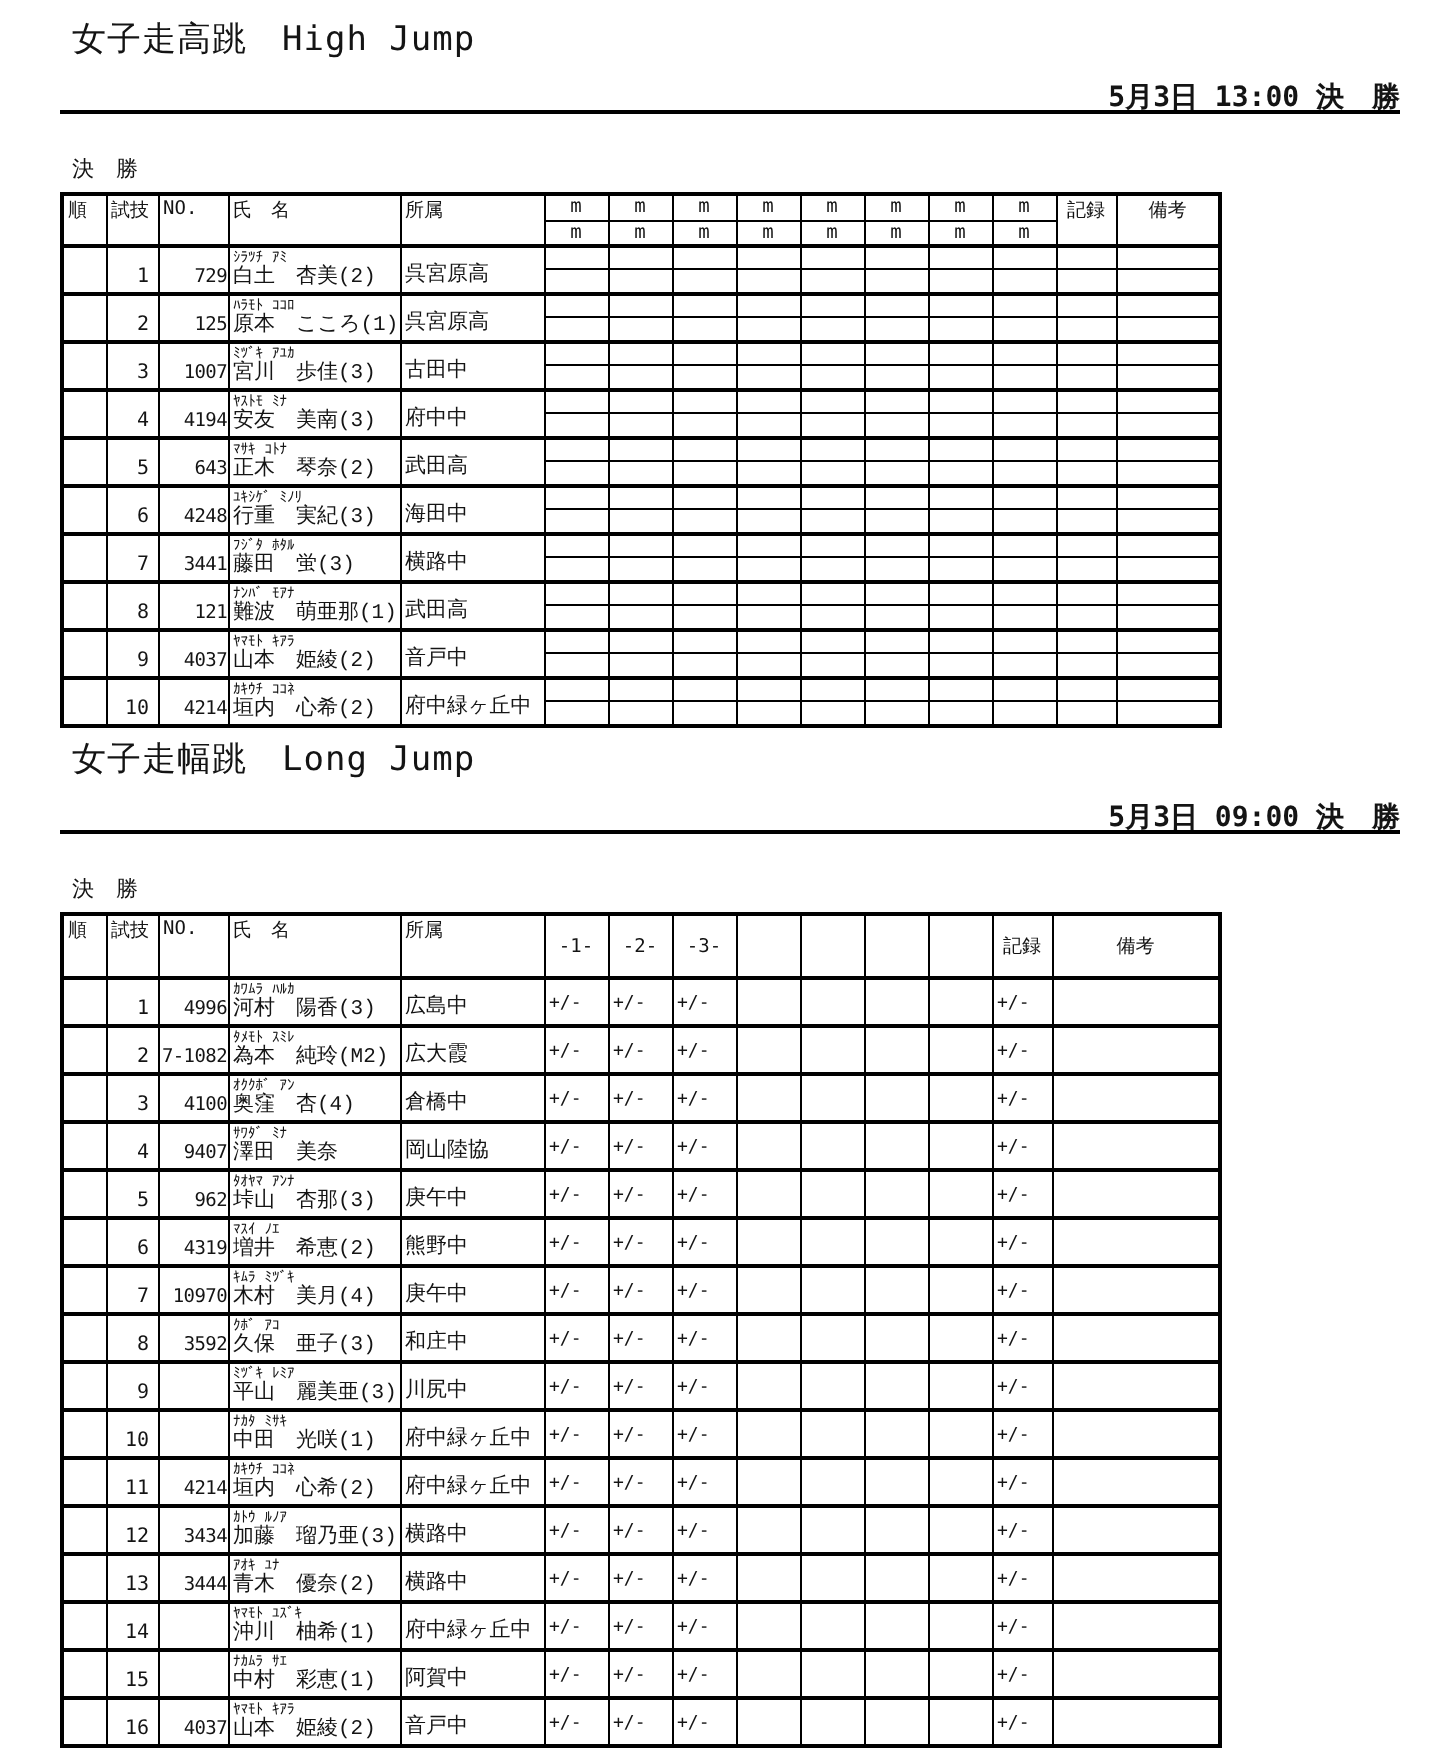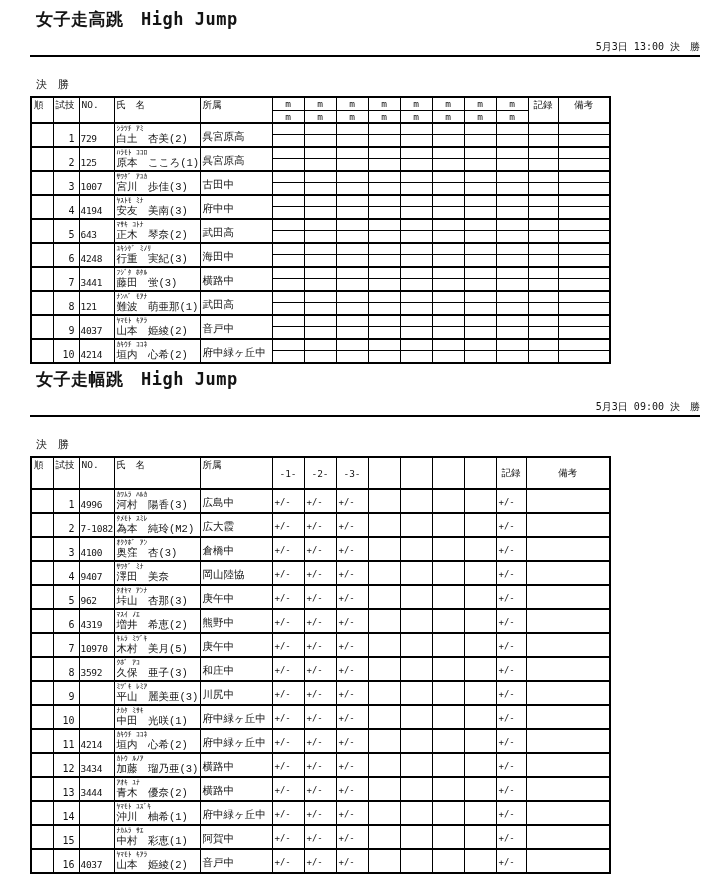--- a/index.html
+++ b/index.html
@@ -4,43 +4,43 @@
 <style>
   html,body { margin:0; padding:0; }
   body {
     width:722px; height:874px; background:#ffffff; position:relative;
     font-family:"DejaVu Sans Mono","Liberation Sans",sans-serif;
     color:#141414; -webkit-font-smoothing:antialiased;
   }
   .section { position:absolute; left:0; width:722px; }
   #sec0 { top:0; }
   #sec1 { top:360px; }
-  .title { position:absolute; left:36px; top:8px; font-size:17px; font-weight:bold; white-space:pre; letter-spacing:0.5px; }
-  .sched { position:absolute; right:22px; top:40px; font-size:10px; font-weight:normal; white-space:pre; }
+  .title { position:absolute; left:36px; top:8px; font-size:17px; font-weight:normal; white-space:pre; letter-spacing:0.5px; }
+  .sched { position:absolute; right:22px; top:40px; font-size:14px; font-weight:bold; white-space:pre; }
   .rule  { position:absolute; left:30px; top:55px; width:670px; height:0; border:none; border-top:2px solid #000; margin:0; }
   .round { position:absolute; left:36px; top:77px; font-size:11px; font-weight:normal; white-space:pre; }
   table.rtable {
     position:absolute; left:30px; top:96px; width:579px;
     border-collapse:collapse; table-layout:fixed;
     border:2px solid #000;
   }
   .rtable th, .rtable td { border:1px solid #000; padding:0; overflow:hidden; }
   .rtable tbody td { border-top-width:2px; }
   col.c-rank { width:22px; } col.c-att { width:26px; } col.c-bib { width:35px; }
   col.c-name { width:86px; } col.c-team { width:72px; } col.c-mark { width:32px; }
   col.c-rec { width:30px; } col.c-rem1 { width:52px; } col.c-rem2 { width:84px; }
   table.split thead tr { height:13px; }
   table.nosplit thead tr { height:32px; }
   .rtable tbody tr { height:21px; }
   th.h-left { text-align:left; vertical-align:top; font-weight:normal; font-size:9.5px; padding:1px 1px 0 2px; white-space:pre; }
   th.h-mid  { text-align:center; vertical-align:middle; font-weight:normal; font-size:9.5px; white-space:pre; }
   table.split th.h-top { vertical-align:top; padding-top:1px; }
   td.rank  { }
   td.attno { text-align:right; vertical-align:bottom; font-size:10px; padding:0 4px 2px 0; }
-  td.bib   { text-align:left; vertical-align:bottom; font-size:9.5px; letter-spacing:-0.3px; padding:0 0 2px 1px; white-space:nowrap; }
+  td.bib   { text-align:right; vertical-align:bottom; font-size:9.5px; letter-spacing:-0.3px; padding:0 0 2px 1px; white-space:nowrap; }
   td.namec { vertical-align:bottom; padding:0 0 1px 2px;margin-top:16px; }
   td.namec .kana { font-size:7.5px; line-height:9px; white-space:nowrap; }
   td.namec .nm   { font-size:10.5px; line-height:12px; white-space:nowrap;font-family:Liberation Mono, monospace; }
   td.team  { vertical-align:bottom; font-size:10.5px; padding:0 0 2px 2px; white-space:nowrap;margin-left:32px; }
   td.markc { vertical-align:top; }
   td.markc .half { height:9.5px; }
   td.markc .half.top { border-bottom:1px solid #000; }
   td.markc .single { height:19px; display:flex; align-items:flex-end; padding:0 0 2px 2px; font-size:9px; box-sizing:border-box; }
 </style>
 </head>
@@ -197,21 +197,21 @@
           <td class="markc">
             <div class="half top"></div>
             <div class="half bot"></div>
           </td>
         </tr>
         <tr>
           <td class="rank"></td>
           <td class="attno">3</td>
           <td class="bib">1007</td>
           <td class="namec">
-            <div class="kana">ｻﾜﾀﾞ ｱﾕｶ</div>
+            <div class="kana">ﾐﾂﾞｷ ｱﾕｶ</div>
             <div class="nm">宮川　歩佳(3)</div>
           </td>
           <td class="team">古田中</td>
           <td class="markc">
             <div class="half top"></div>
             <div class="half bot"></div>
           </td>
           <td class="markc">
             <div class="half top"></div>
             <div class="half bot"></div>
@@ -597,21 +597,21 @@
           <td class="markc">
             <div class="half top"></div>
             <div class="half bot"></div>
           </td>
         </tr>
       </tbody>
     </table>
 </div>
 
 <div class="section" id="sec1">
-  <div class="title">女子走幅跳　High Jump</div>
+  <div class="title">女子走幅跳　Long Jump</div>
   <div class="sched">5月3日 09:00 決　勝</div>
   <hr class="rule">
   <div class="round">決　勝</div>
   <table class="rtable nosplit">
       <colgroup>
         <col class="c-rank">
         <col class="c-att">
         <col class="c-bib">
         <col class="c-name">
         <col class="c-team">
@@ -717,21 +717,21 @@
           <td class="markc">
             <div class="single"></div>
           </td>
         </tr>
         <tr>
           <td class="rank"></td>
           <td class="attno">3</td>
           <td class="bib">4100</td>
           <td class="namec">
             <div class="kana">ｵｸｸﾎﾞ ｱﾝ</div>
-            <div class="nm">奥窪　杏(3)</div>
+            <div class="nm">奥窪　杏(4)</div>
           </td>
           <td class="team">倉橋中</td>
           <td class="markc">
             <div class="single">+/-</div>
           </td>
           <td class="markc">
             <div class="single">+/-</div>
           </td>
           <td class="markc">
             <div class="single">+/-</div>
@@ -865,21 +865,21 @@
           <td class="markc">
             <div class="single"></div>
           </td>
         </tr>
         <tr>
           <td class="rank"></td>
           <td class="attno">7</td>
           <td class="bib">10970</td>
           <td class="namec">
             <div class="kana">ｷﾑﾗ ﾐﾂﾞｷ</div>
-            <div class="nm">木村　美月(5)</div>
+            <div class="nm">木村　美月(4)</div>
           </td>
           <td class="team">庚午中</td>
           <td class="markc">
             <div class="single">+/-</div>
           </td>
           <td class="markc">
             <div class="single">+/-</div>
           </td>
           <td class="markc">
             <div class="single">+/-</div>

